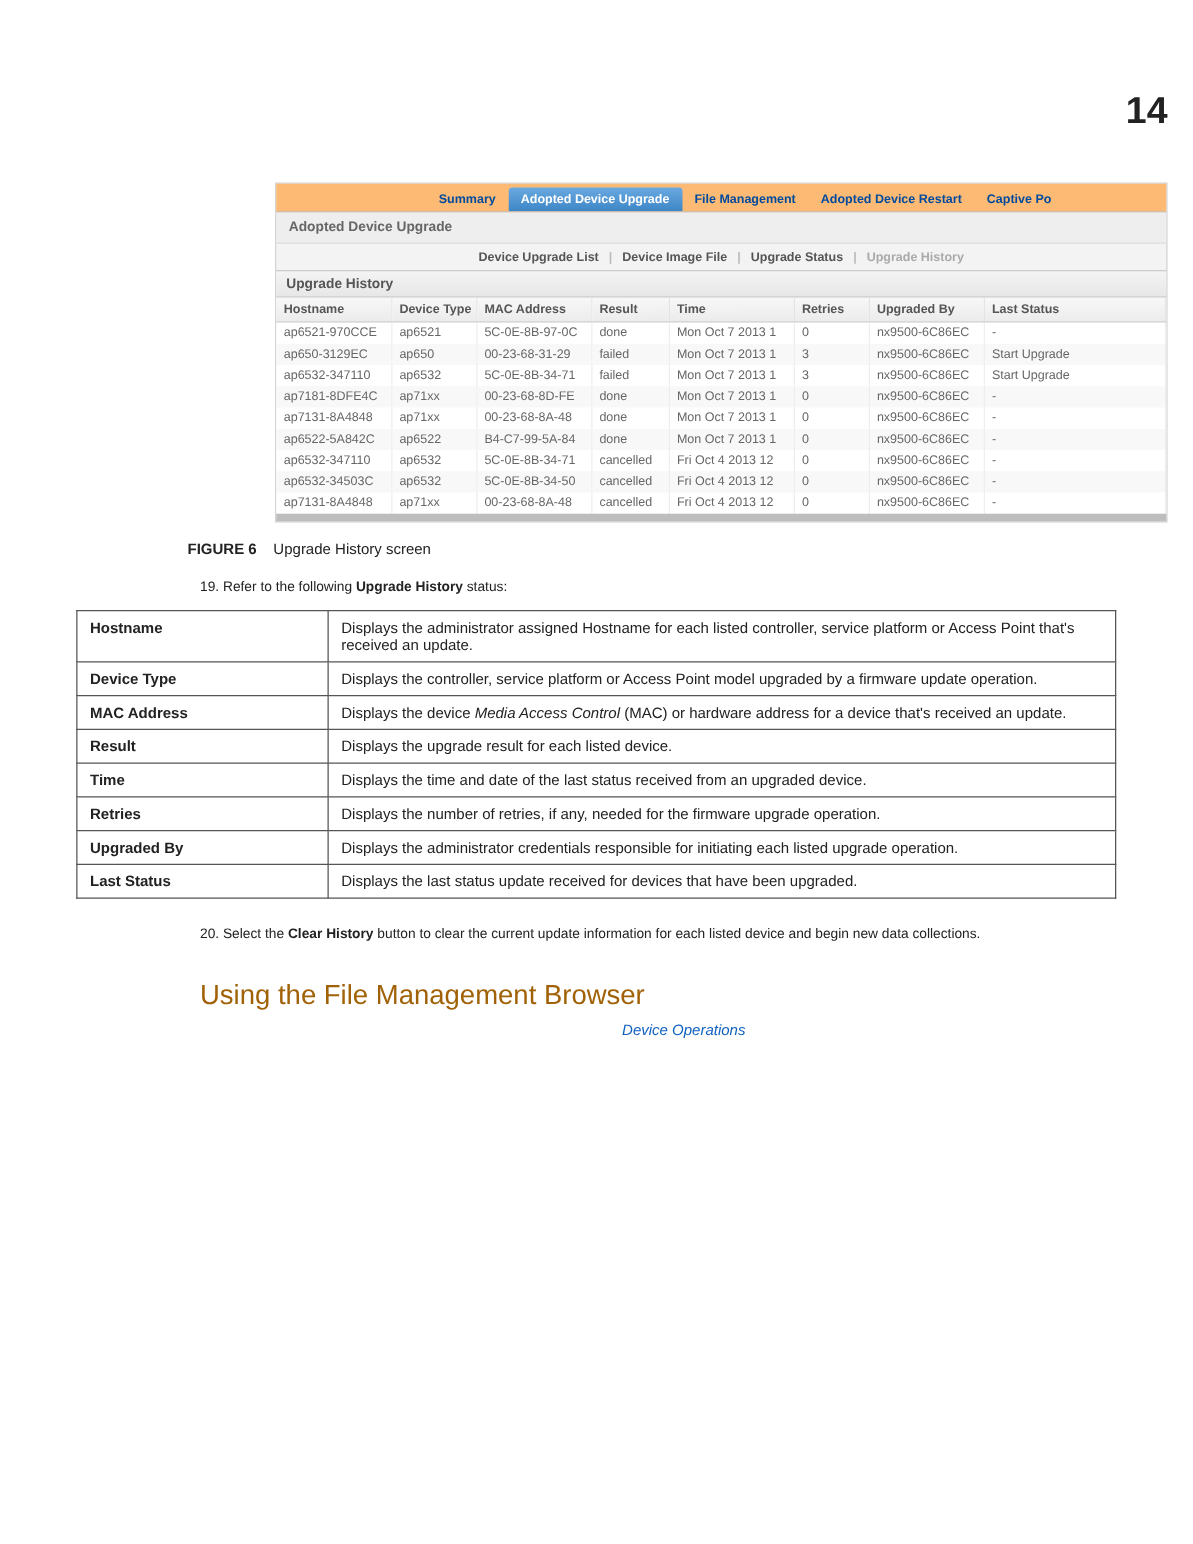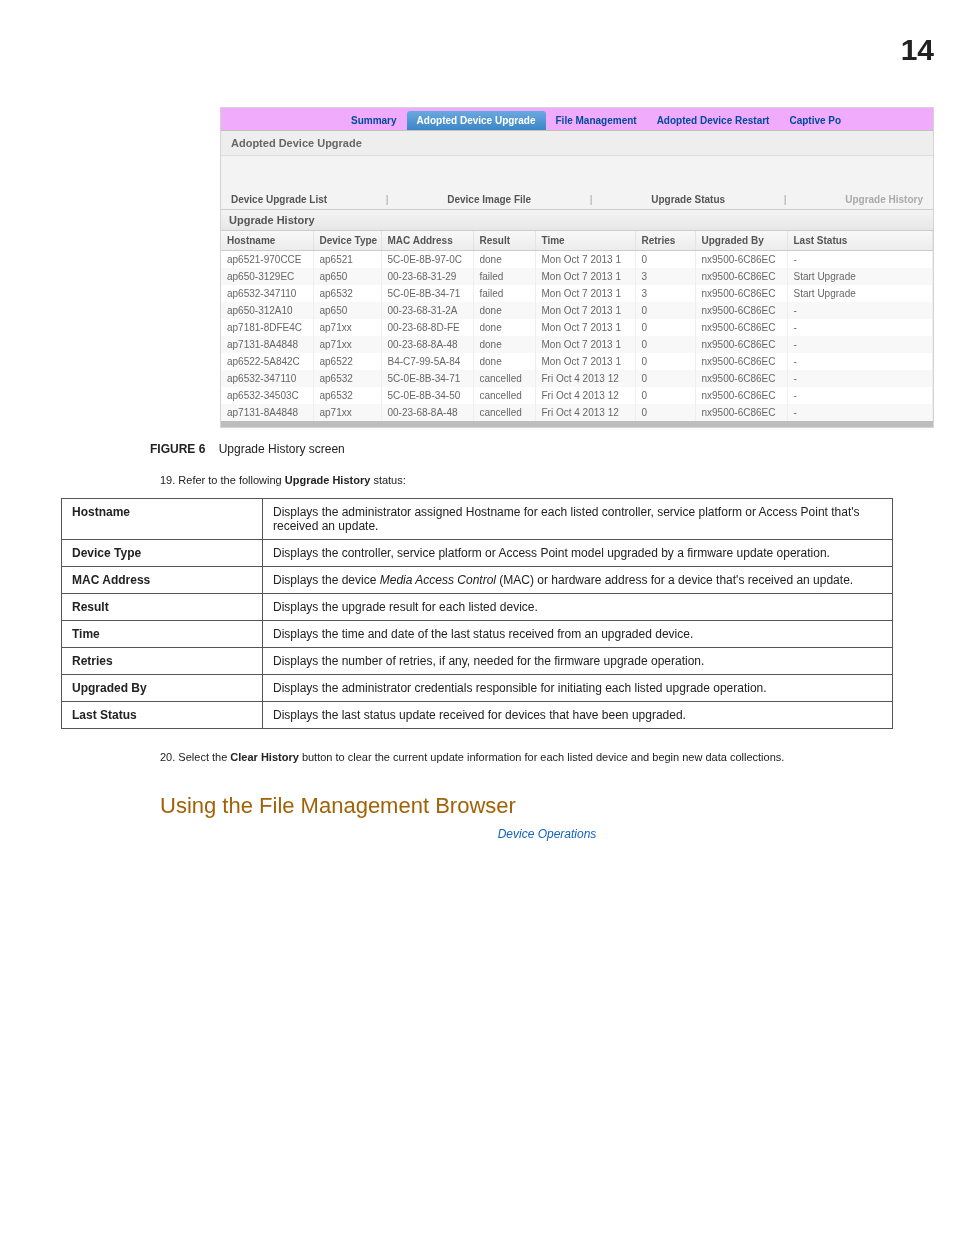--- a/index.html
+++ b/index.html
@@ -5,42 +5,42 @@
   body{
     font-family:Arial,Helvetica,sans-serif;
     font-size:12px;
     color:#222;
     margin:0;
     background:#fff;
   }
   .page{
     width:954px;
     margin:0 auto;
-    padding:33px 20px 80px 20px;
+    padding:72px 20px 80px 20px;
     box-sizing:border-box;
   }
   .pagenum{
     text-align:right;
     font-size:30px;
     font-weight:bold;
     margin-bottom:40px;
   }
   
   .shot{
     margin-left:200px;
     margin-right:0;
     border:1px solid #d4d4d4;
     background:#f3f3f3;
     font-size:10.5px;
     color:#444;
   }
   .tabs-top{
     display:flex;
     align-items:flex-end;
-    background:#f0abfc;
+    background:#fdba74;
     border-bottom:1px solid #c0c0c0;
     height:22px;
     overflow:hidden;
   }
   .tab{
     padding:4px 10px;
     font-size:10px;
     font-weight:bold;
     color:#004a9e;
     white-space:nowrap;
@@ -54,27 +54,26 @@
   .panel-title{
     background:#eeeeee;
     padding:6px 10px;
     font-weight:bold;
     color:#666;
     border-bottom:1px solid #ddd;
     font-size:11px;
   }
   .subtabs{
     display:flex;
-    justify-content:space-between;
+    justify-content:center;
     gap:8px;
     padding:6px 10px 4px 10px;
     font-size:10px;
     font-weight:bold;
     color:#555;
-    margin-top:32px;
   }
   .subtab{white-space:nowrap;}
   .subtab.dim{color:#aaa;}
   .sep{color:#bbb;}
   .shot table{
     width:100%;
     border-collapse:collapse;
     background:#fff;
     table-layout:fixed;
   }
@@ -228,30 +227,20 @@
             <td>ap6532-347110</td>
             <td>ap6532</td>
             <td>5C-0E-8B-34-71</td>
             <td>failed</td>
             <td>Mon Oct 7 2013 1</td>
             <td>3</td>
             <td>nx9500-6C86EC</td>
             <td>Start Upgrade</td>
           </tr>
           <tr>
-            <td>ap650-312A10</td>
-            <td>ap650</td>
-            <td>00-23-68-31-2A</td>
-            <td>done</td>
-            <td>Mon Oct 7 2013 1</td>
-            <td>0</td>
-            <td>nx9500-6C86EC</td>
-            <td>-</td>
-          </tr>
-          <tr>
             <td>ap7181-8DFE4C</td>
             <td>ap71xx</td>
             <td>00-23-68-8D-FE</td>
             <td>done</td>
             <td>Mon Oct 7 2013 1</td>
             <td>0</td>
             <td>nx9500-6C86EC</td>
             <td>-</td>
           </tr>
           <tr>

